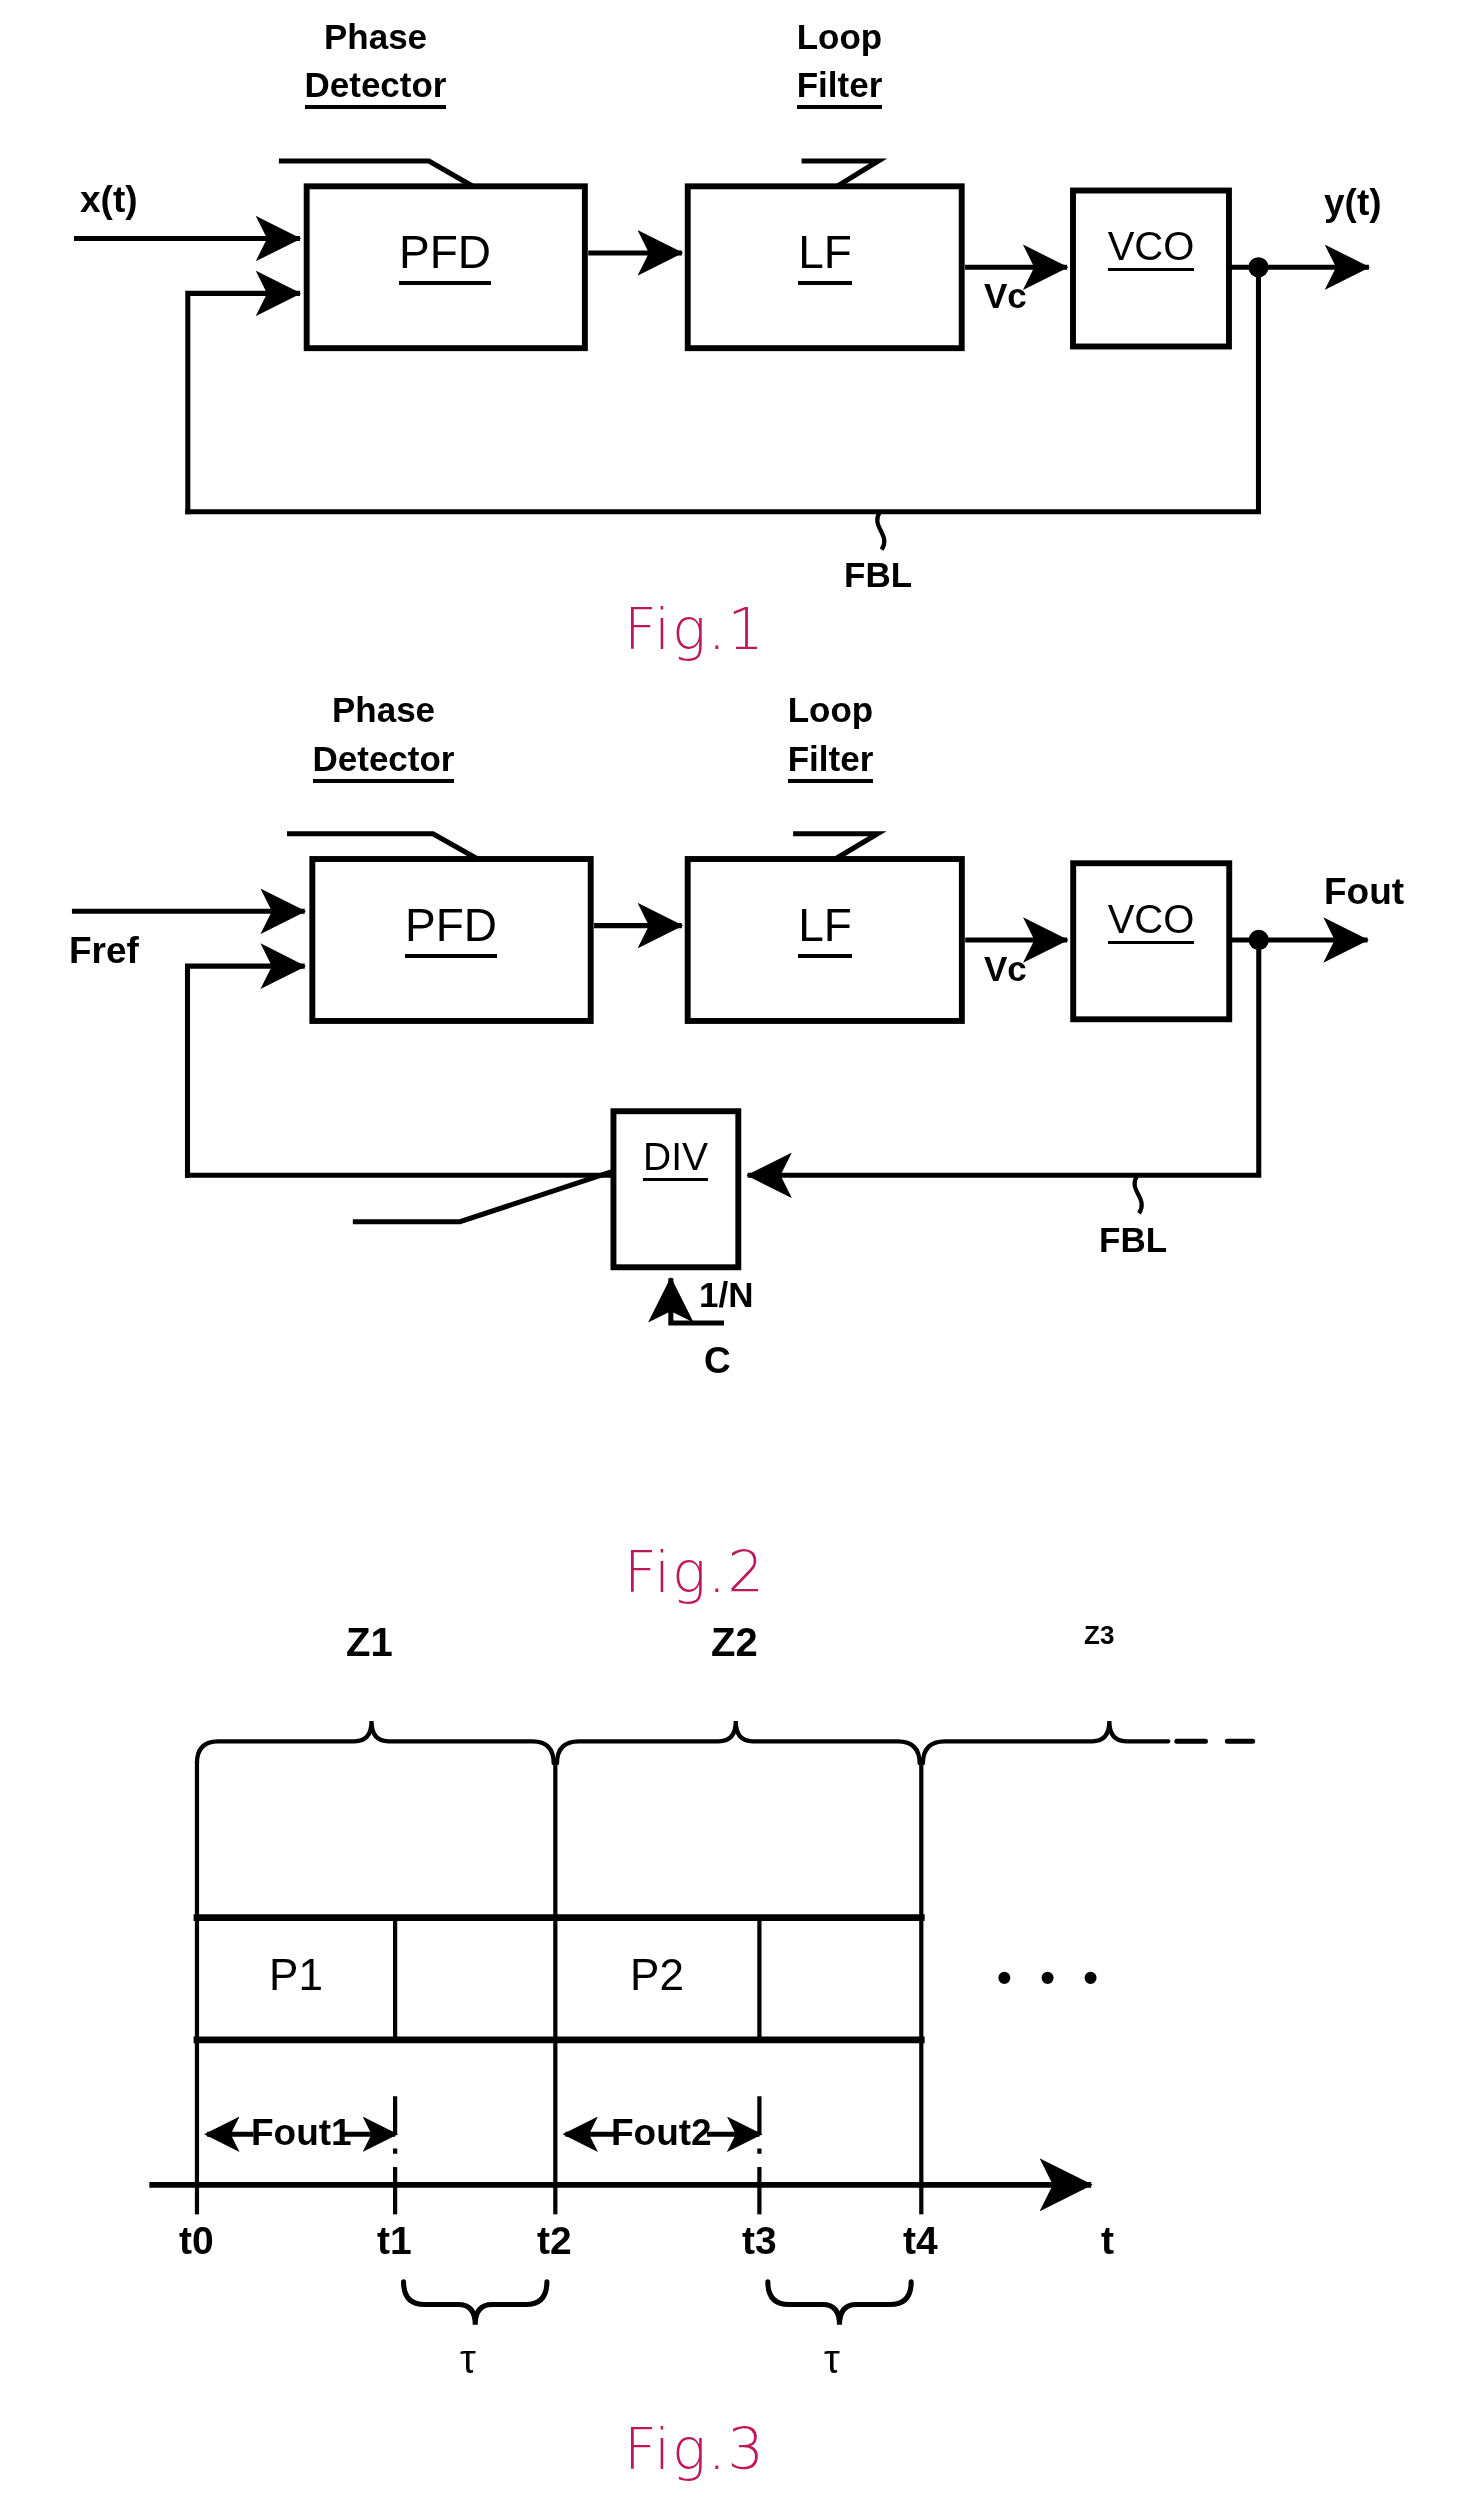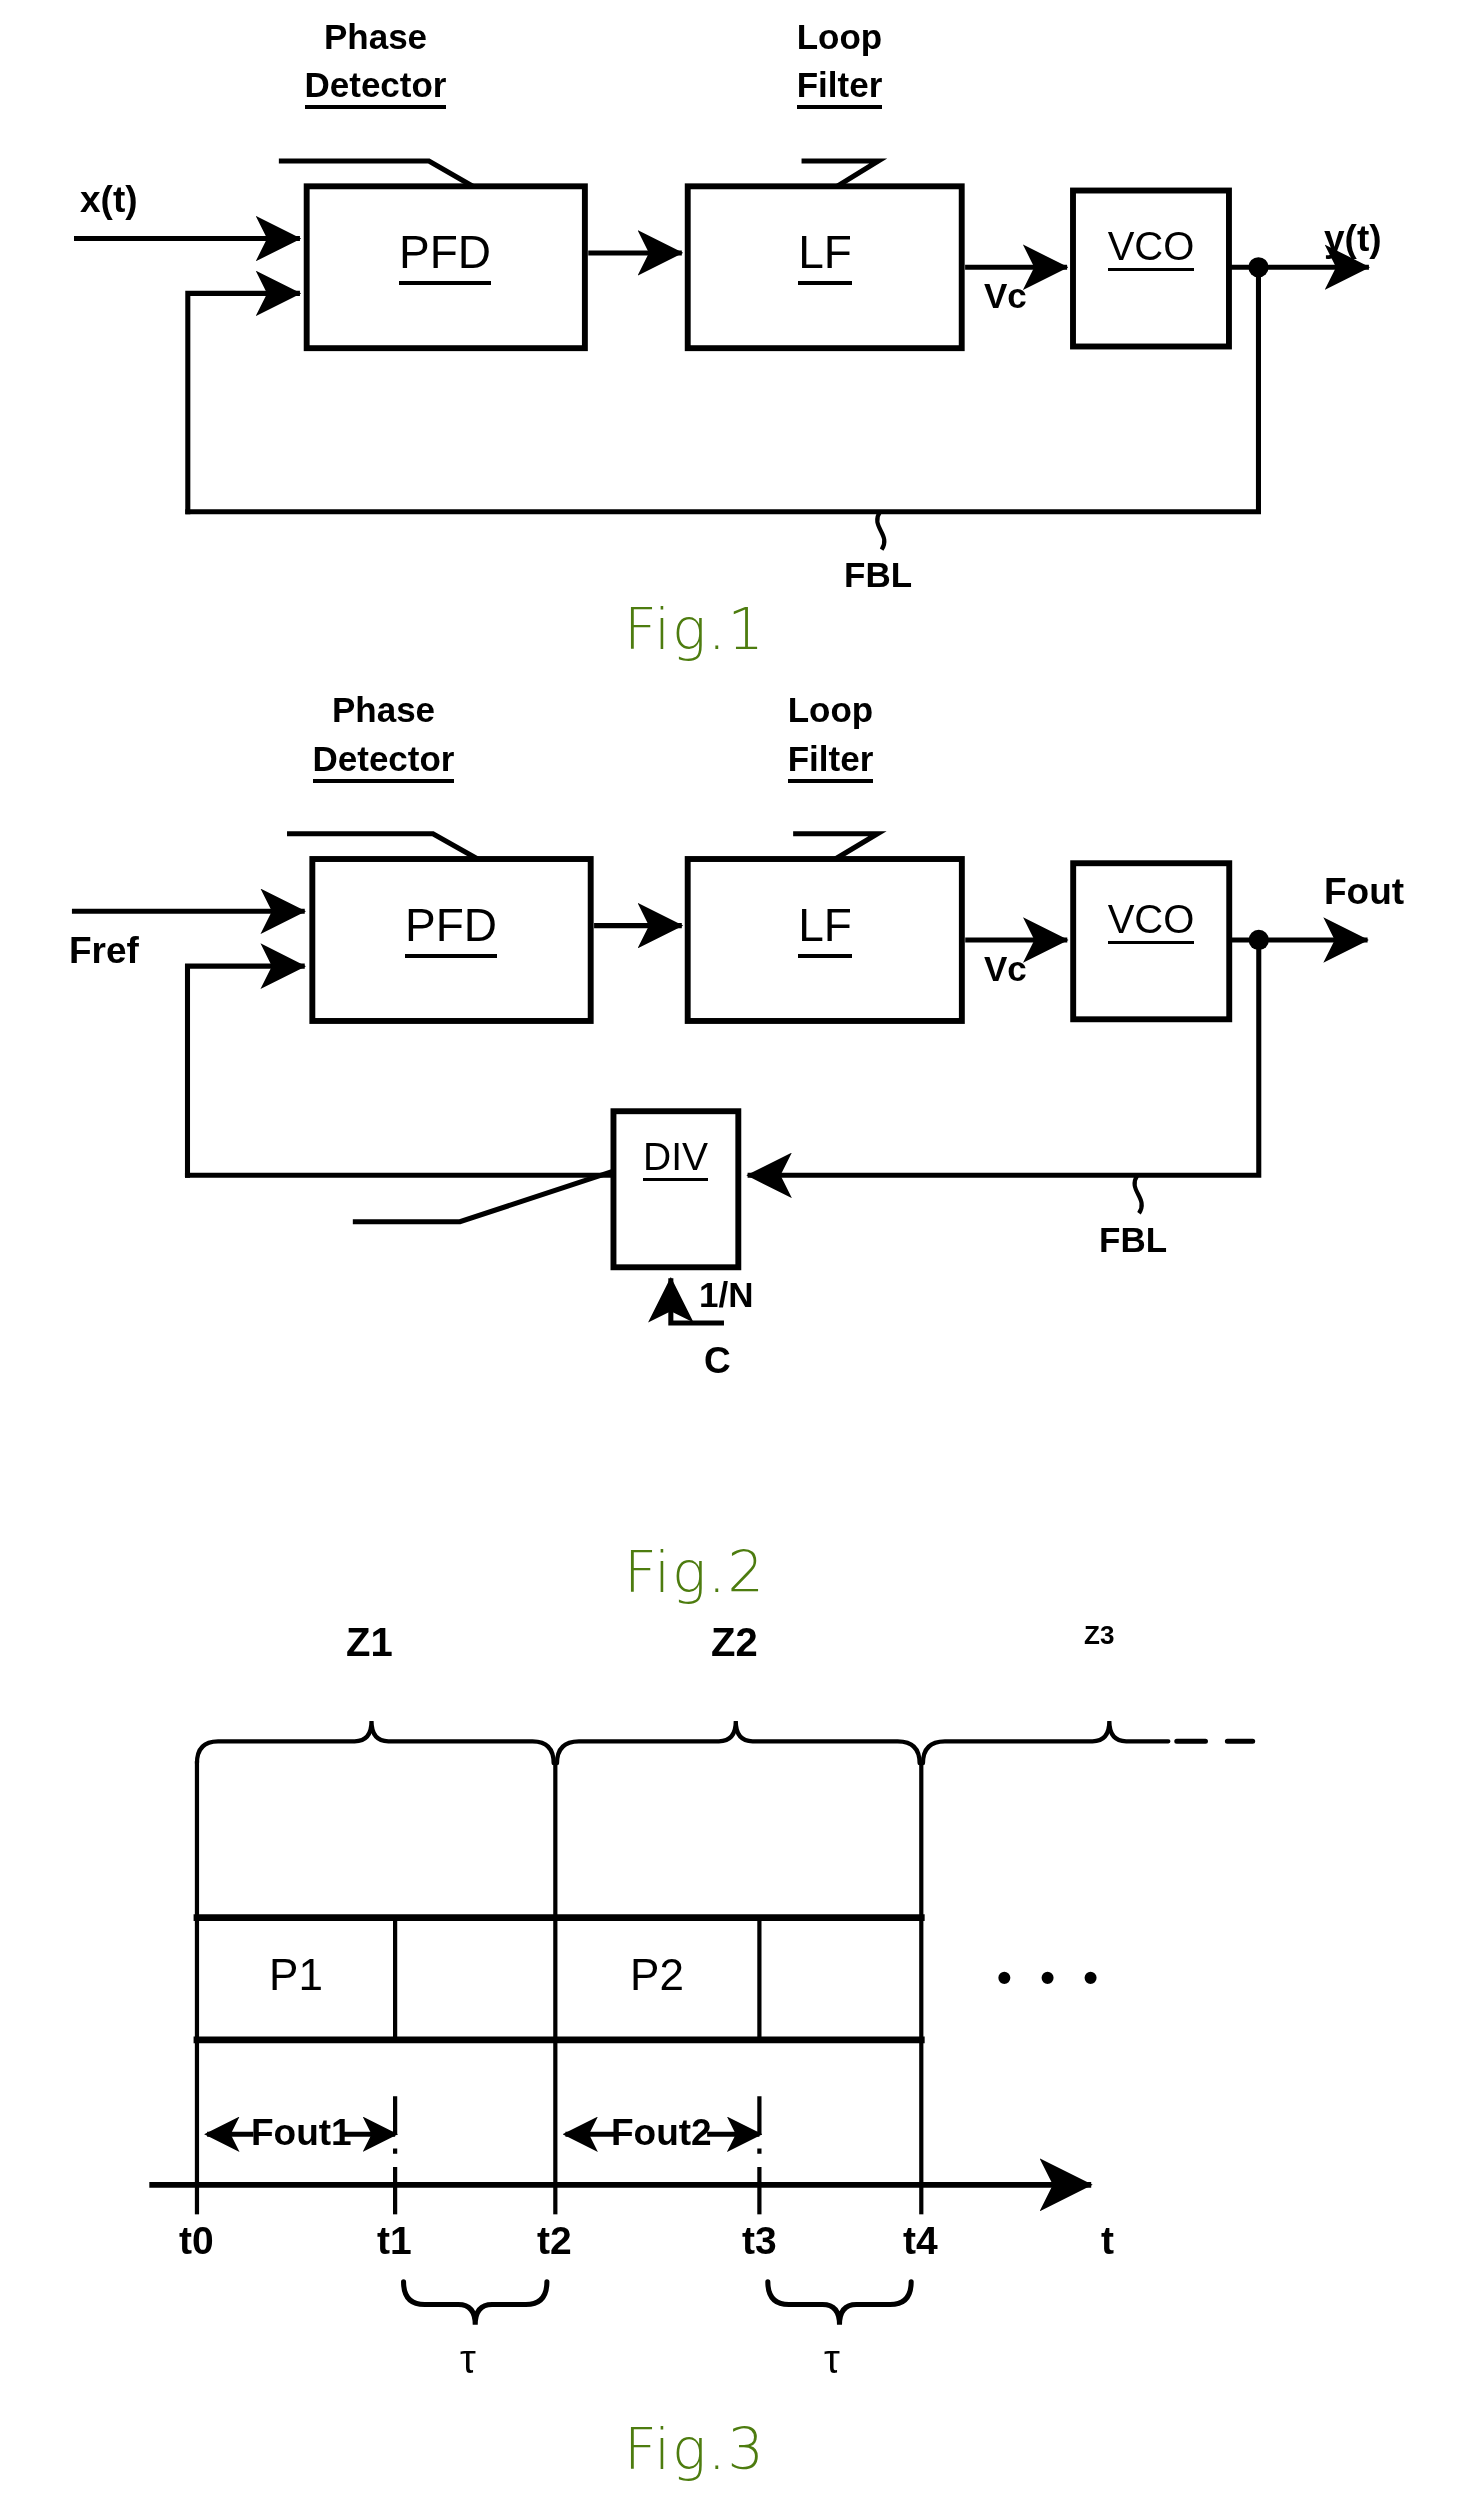--- a/index.html
+++ b/index.html
@@ -4,21 +4,21 @@
 <style>
   html,body{margin:0;padding:0;background:#ffffff;}
   body{
     width:1480px;height:2512px;position:relative;overflow:hidden;
     font-family:"Liberation Sans","DejaVu Sans",sans-serif;
     color:#000;
   }
   .fig{position:absolute;left:0;top:0;width:1480px;}
   svg{display:block;overflow:visible;}
   .lbl{position:absolute;white-space:nowrap;font-weight:bold;color:#000;line-height:1;}
-  .caption{position:absolute;white-space:nowrap;color:#4d7c0f;line-height:1;
+  .caption{position:absolute;white-space:nowrap;color:#be185d;line-height:1;
            font-family:"DejaVu Sans",sans-serif;font-weight:300;letter-spacing:1.7px;}
   .blocklabel{position:absolute;white-space:nowrap;font-weight:normal;line-height:1;text-align:center;}
   .ul{border-bottom:4.2px solid #000;padding-bottom:3.4px;}
   .ul-thin{border-bottom:3.4px solid #000;padding-bottom:0;}
   .dots{position:absolute;white-space:nowrap;font-weight:bold;line-height:1;letter-spacing:8.4px;}
 </style>
 </head>
 <body>
 
 <div class="fig" style="top:0;height:666px;">
@@ -77,21 +77,21 @@
   </div>
   <div class="blocklabel" style="left:688px;top:229px;width:274px;font-size:46px;">
     <span class="ul">LF</span>
   </div>
   <div class="blocklabel" style="left:1073px;top:226px;width:156px;font-size:40px;">
     <span class="ul-thin">VCO</span>
   </div>
 
   <div class="lbl" style="left:80px;top:181px;font-size:37px;">x(t)</div>
   <div class="lbl" style="left:984px;top:278px;font-size:35px;">Vc</div>
-  <div class="lbl" style="left:1324px;top:220px;font-size:37px;">y(t)</div>
+  <div class="lbl" style="left:1324px;top:184px;font-size:37px;">y(t)</div>
 
   <div class="lbl" style="left:844px;top:557px;font-size:35px;">FBL</div>
 
   <div class="caption" style="left:624px;top:601px;font-size:57px;">Fig.1</div>
 </div>
 
 <div class="fig" style="top:692px;height:911px;">
   <svg width="1480" height="911" viewBox="0 0 1754 1080">
     <defs>
       <marker id="ah2" viewBox="0 0 12 12" refX="11" refY="6" markerWidth="9" markerHeight="9" orient="auto">

